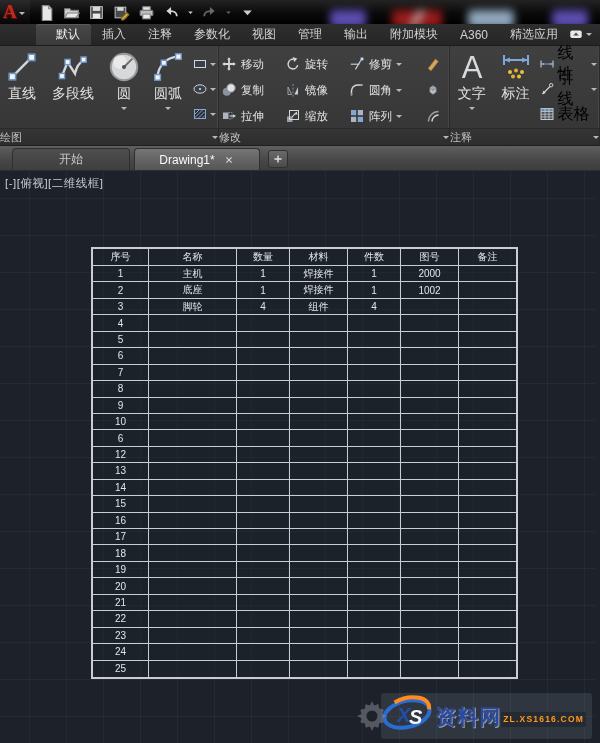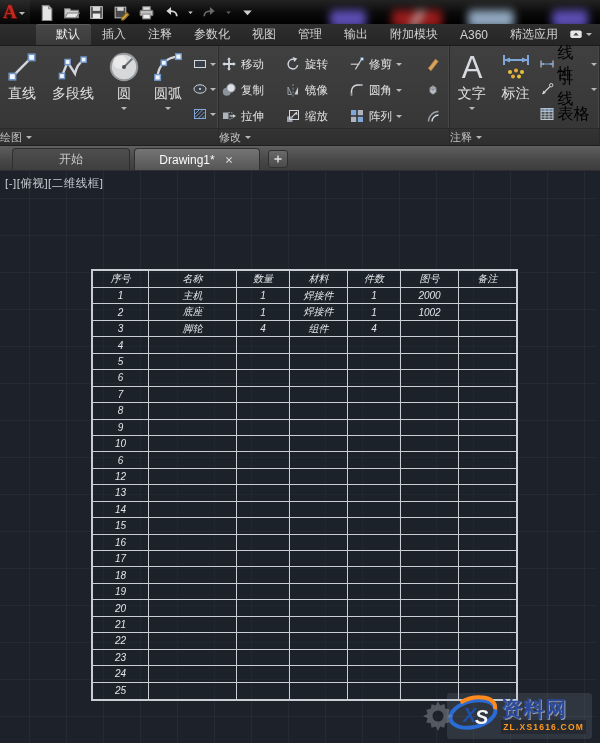--- a/index.html
+++ b/index.html
@@ -20,21 +20,21 @@
   
   .tabrow{position:relative;height:22px;background:linear-gradient(#2f2f2f,#252525);display:flex;align-items:stretch;padding-left:36px;border-bottom:1px solid #1c1c1c;}
   .rtab{padding:0 11px;display:flex;align-items:center;font-size:12px;color:#d2d2d2;cursor:pointer;}
   .rtab.active{background:linear-gradient(#484848,#3a3a3a);color:#f0f0f0;border-radius:3px 3px 0 0;box-shadow:inset 0 1px 0 #5a5a5a;padding-left:20px;}
   .collapse-btn{position:absolute;right:8px;top:3px;display:flex;align-items:center;gap:3px;cursor:pointer;}
 
   
   .ribbon{position:relative;height:100px;background:linear-gradient(#404040,#383838 70%,#343434);display:flex;border-bottom:1px solid #1f1f1f;}
   .panel{position:relative;height:100%;border-right:1px solid #2a2a2a;box-shadow:inset -1px 0 0 #474747;}
   .panel-tools{height:82px;display:flex;align-items:flex-start;padding-top:3px;}
-  .panel-label{position:absolute;bottom:0;left:0;right:0;height:17px;display:flex;align-items:center;justify-content:flex-start;gap:4px;font-size:11px;color:#c2c2c2;background:linear-gradient(#343434,#2e2e2e);border-top:1px solid #2a2a2a;cursor:pointer;}
+  .panel-label{position:absolute;bottom:0;left:0;right:0;height:17px;display:flex;align-items:center;justify-content:space-between;gap:4px;font-size:11px;color:#c2c2c2;background:linear-gradient(#343434,#2e2e2e);border-top:1px solid #2a2a2a;cursor:pointer;}
   .tool-lg{display:flex;flex-direction:column;align-items:center;justify-content:flex-start;padding-top:2px;height:78px;cursor:pointer;border-radius:2px;}
   .tool-lg .tlabel{font-size:14px;color:#e2e2e2;margin-top:2px;white-space:nowrap;}
   .tool-sm{display:flex;align-items:center;gap:4px;height:25px;padding:0 2px;cursor:pointer;border-radius:2px;}
   .tool-sm .tlabel{font-size:11.5px;color:#e2e2e2;white-space:nowrap;}
   .mini-col{display:flex;flex-direction:column;justify-content:flex-start;gap:3px;padding-top:4px;}
   .mini-btn{display:flex;align-items:center;gap:2px;height:22px;padding:0 2px;cursor:pointer;border-radius:2px;}
   .caret-dn{width:0;height:0;border:3.5px solid transparent;border-top-color:#b8b8b8;margin-top:4px;}
   .mod-grid{display:grid;grid-template-columns:64px 64px 76px 26px;grid-auto-rows:26px;align-items:center;padding-top:2px;}
 
   
@@ -45,32 +45,32 @@
   .ftab .fx{display:flex;align-items:center;}
   .newtab-btn{width:20px;height:18px;margin:0 0 2px 8px;background:linear-gradient(#6a6a6a,#4a4a4a);border:1px solid #303030;border-radius:3px;display:flex;align-items:center;justify-content:center;cursor:pointer;}
 
   
   .canvas{position:relative;width:596px;height:572px;background:#1d222a;
     background-image:linear-gradient(rgba(110,130,155,.09) 1px,transparent 1px),linear-gradient(90deg,rgba(110,130,155,.09) 1px,transparent 1px);
     background-size:37px 37px;background-position:-8px -10px;}
   .vplabel{position:absolute;left:5px;top:5px;font-size:11.5px;color:#c6cbd2;letter-spacing:.5px;cursor:pointer;}
 
   
-  .cadtable{position:absolute;left:91px;top:98px;border:2px solid #c9ced4;background:rgba(29,34,42,.35);font-style:italic;}
+  .cadtable{position:absolute;left:91px;top:76px;border:2px solid #c9ced4;background:rgba(29,34,42,.35);}
   .trow{display:grid;grid-template-columns:56px 88px 53px 58px 53px 58px 57px;}
   .tcell{border-right:1px solid #c9ced4;border-bottom:1px solid #c9ced4;display:flex;align-items:center;justify-content:center;font-size:10px;color:#e2e6ea;overflow:hidden;}
   .trow .tcell:last-child{border-right:none;}
   .trow.last .tcell{border-bottom:none;}
   .trow.head .tcell{height:17px;}
   .trow.body .tcell{height:16.45px;}
 
   
   .watermark{position:absolute;right:4px;bottom:4px;display:flex;align-items:center;padding:2px 6px 2px 0;background:rgba(170,180,190,.14);border-radius:3px;}
   .wm-gear{position:absolute;left:-26px;bottom:2px;opacity:.5;}
-  .wm-text{display:flex;flex-direction:column;align-items:flex-start;line-height:1;margin-left:2px;}
+  .wm-text{display:flex;align-items:flex-start;line-height:1;margin-left:2px;}
   .wm-name{font-size:21px;font-weight:bold;color:#2b4a9e;text-shadow:1px 1px 0 rgba(235,240,245,.55);letter-spacing:1px;}
   .wm-url{font-size:8.5px;font-weight:bold;color:#ff9a1e;letter-spacing:1.2px;margin-top:1px;align-self:flex-end;background:rgba(30,34,40,.6);padding:3px 2px;}
 </style>
 </head>
 <body>
 
 <div class="app">
 
   <div class="titlebar">
     <div class="blob" style="left:330px;width:36px;background:#6a5ad0;"></div>

